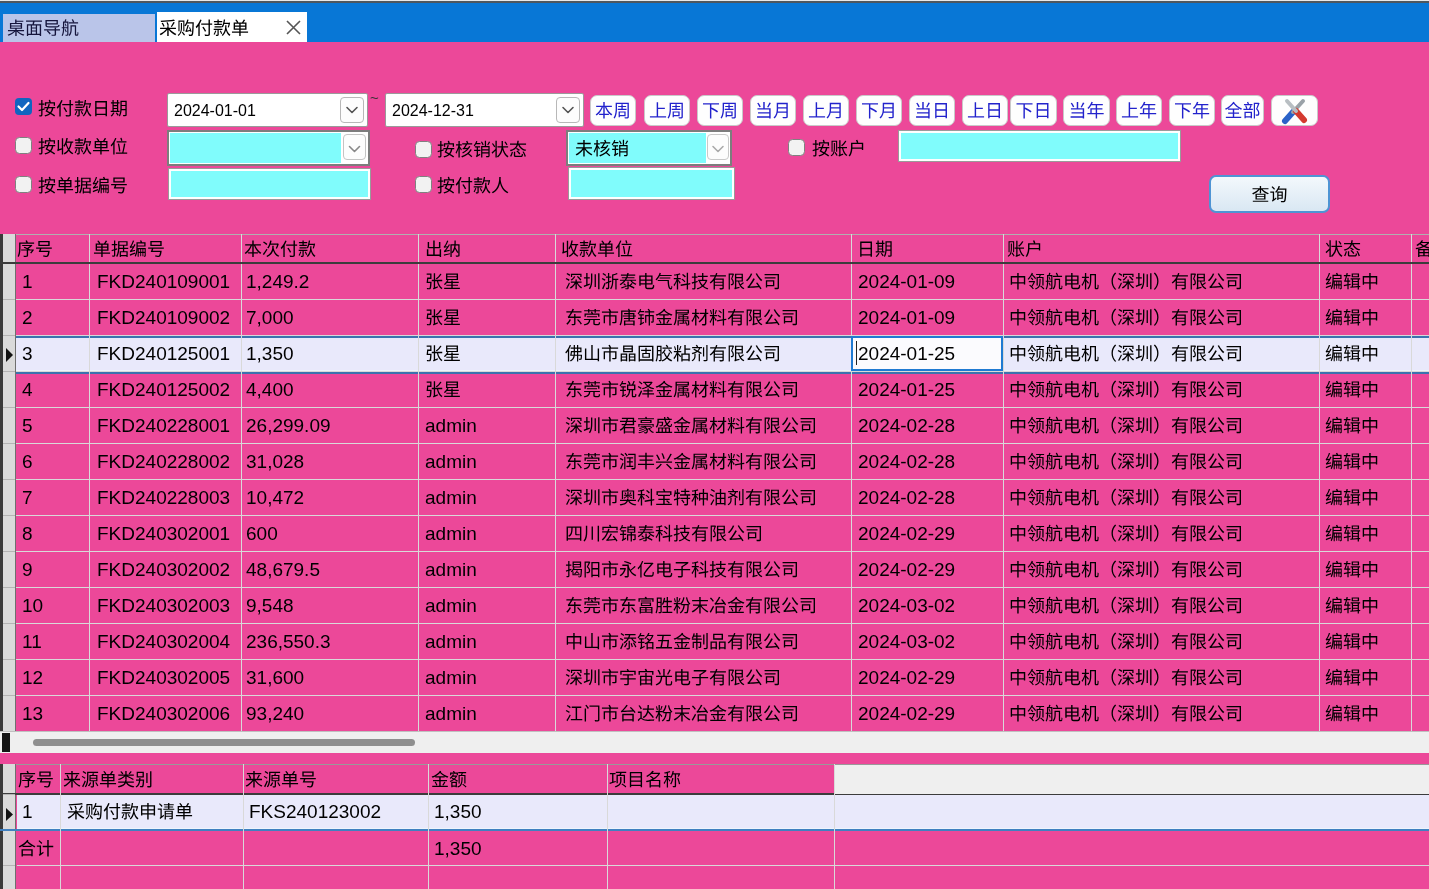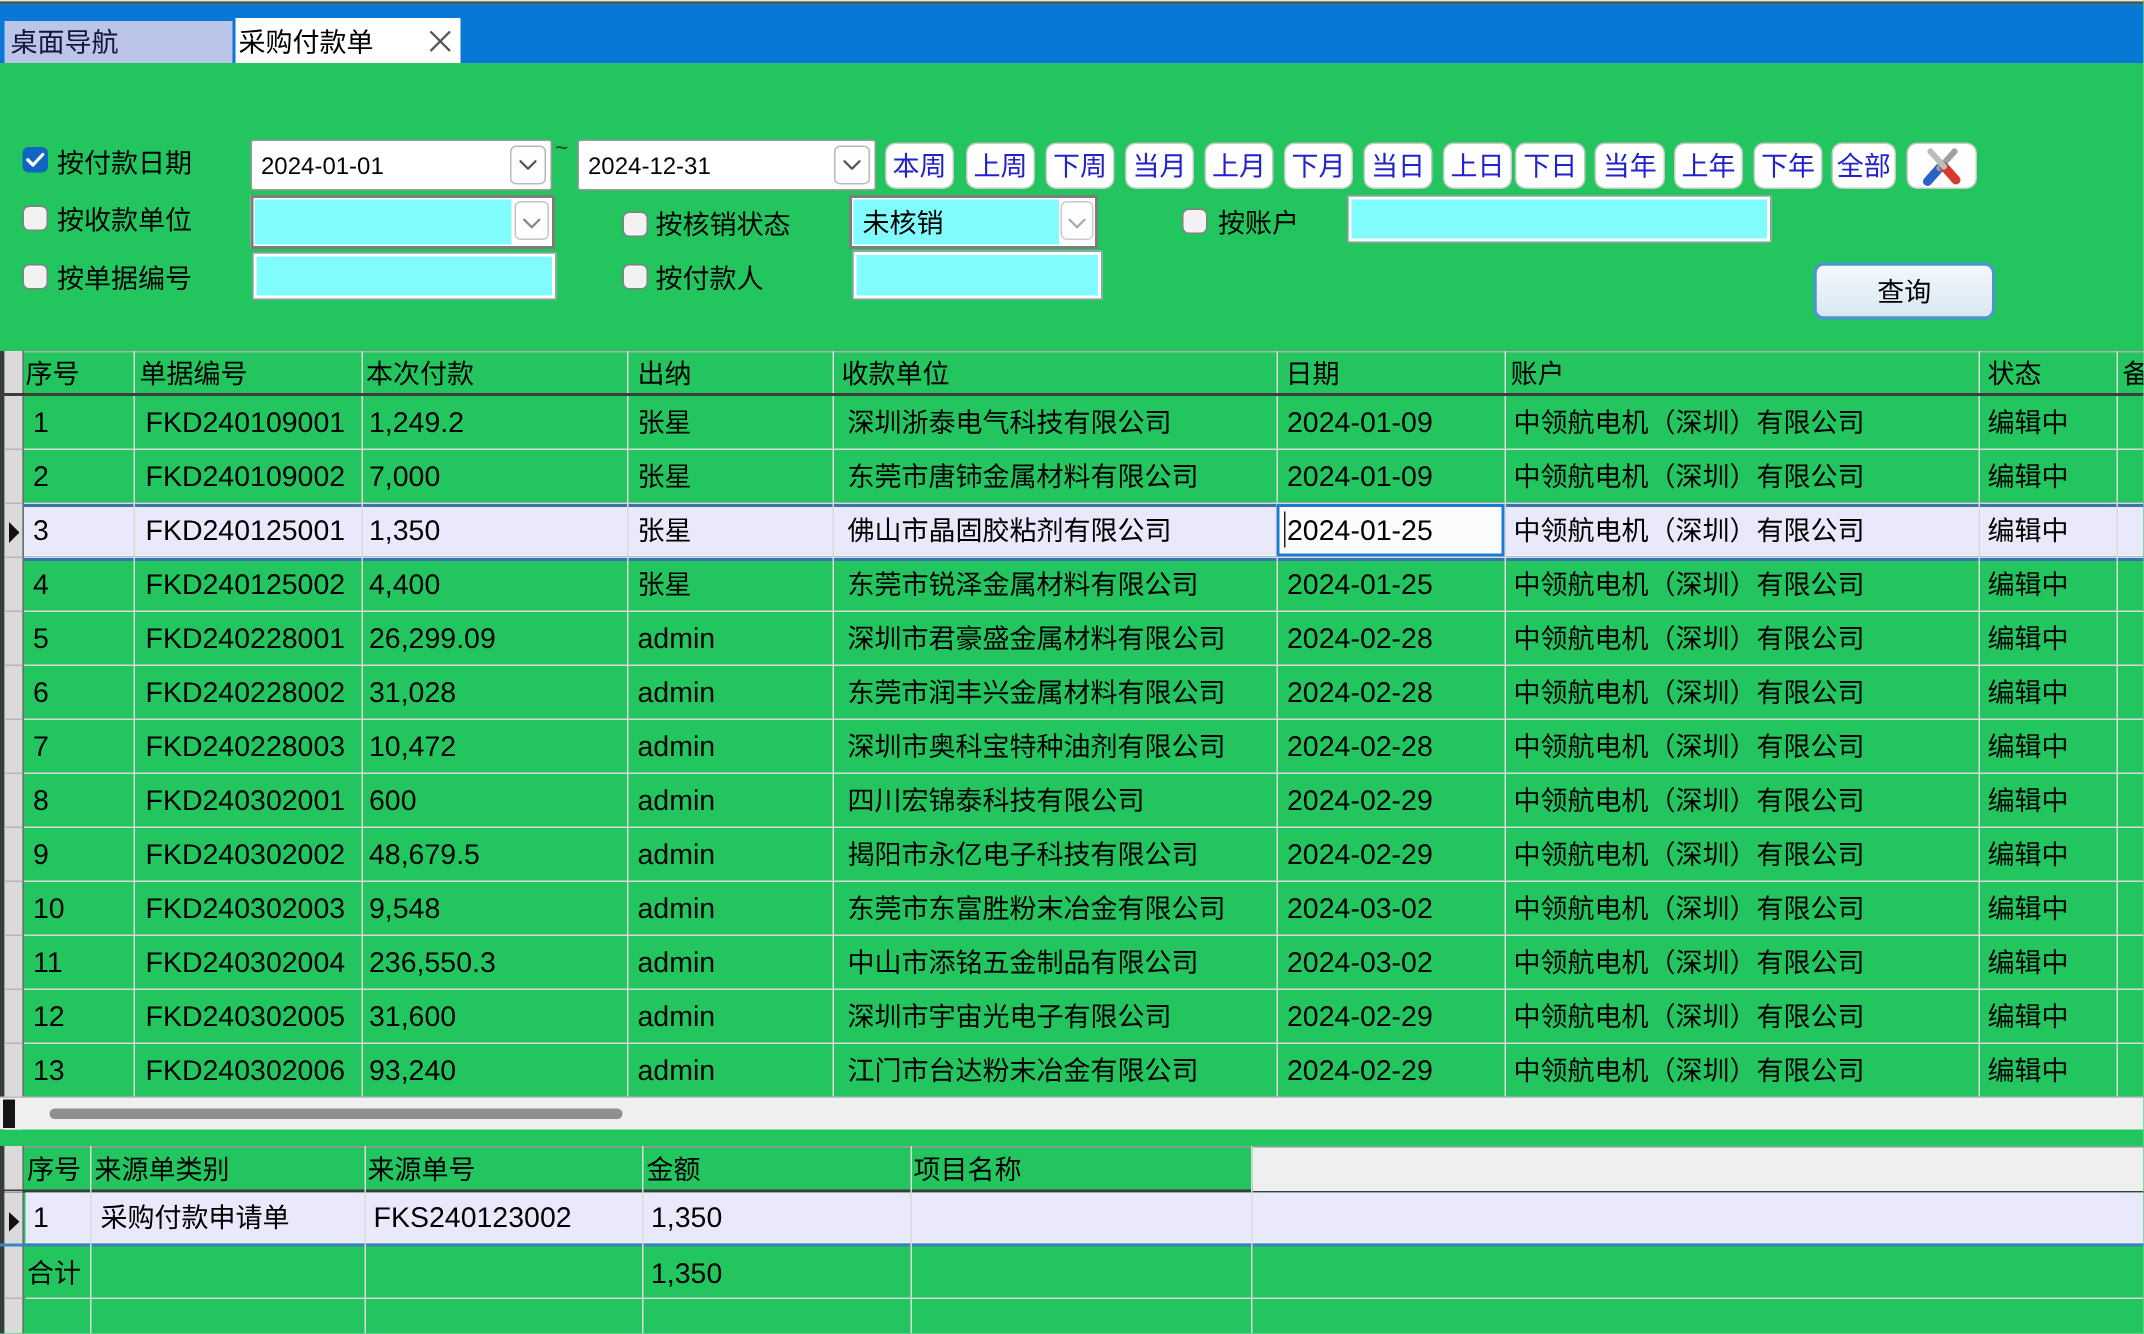--- a/index.html
+++ b/index.html
@@ -1,12 +1,12 @@
 <!DOCTYPE html>
-<html><head><meta charset="utf-8"><style>html,body{margin:0;padding:0}#p{position:relative;width:1429px;height:889px;background:#22c55e;overflow:hidden;font-family:"Liberation Sans",sans-serif}.a{position:absolute}text{font-family:"Liberation Sans",sans-serif}</style></head><body>
+<html><head><meta charset="utf-8"><style>html,body{margin:0;padding:0}#p{position:relative;width:1429px;height:889px;background:#ec4899;overflow:hidden;font-family:"Liberation Sans",sans-serif}.a{position:absolute}text{font-family:"Liberation Sans",sans-serif}</style></head><body>
 <div id="p">
     <div class="a" style="left:0px;top:0px;width:1429px;height:1px;background:#e9e9e9"></div>
     <div class="a" style="left:0px;top:1px;width:1429px;height:2px;background:#4e575f"></div>
     <div class="a" style="left:0px;top:3px;width:1429px;height:39px;background:#0877d6"></div>
     <div class="a" style="left:3px;top:14px;width:152px;height:28px;background:#bac5e9"></div>
     <div class="a" style="left:157px;top:12px;width:150px;height:30px;background:#ffffff"></div>
     <div class="a" style="left:15px;top:98px;width:17px;height:17px;background:#1065c0;border-radius:4px"></div>
     <div class="a" style="left:15px;top:137px;width:17px;height:17px;background:#f2f2f2;border:1.6px solid #808080;border-radius:4.5px;box-sizing:border-box"></div>
     <div class="a" style="left:15px;top:176px;width:17px;height:17px;background:#f2f2f2;border:1.6px solid #808080;border-radius:4.5px;box-sizing:border-box"></div>
     <div class="a" style="left:415px;top:141px;width:17px;height:17px;background:#f2f2f2;border:1.6px solid #808080;border-radius:4.5px;box-sizing:border-box"></div>

